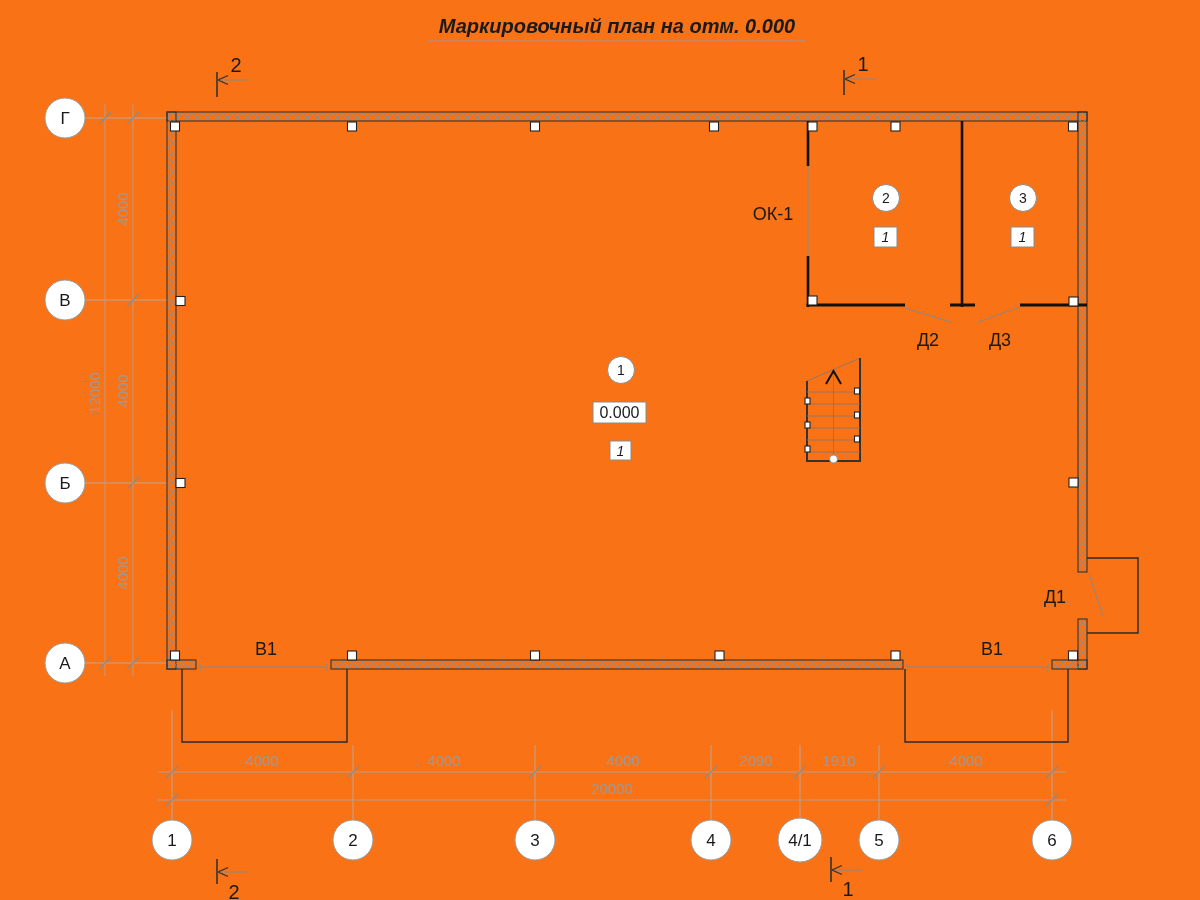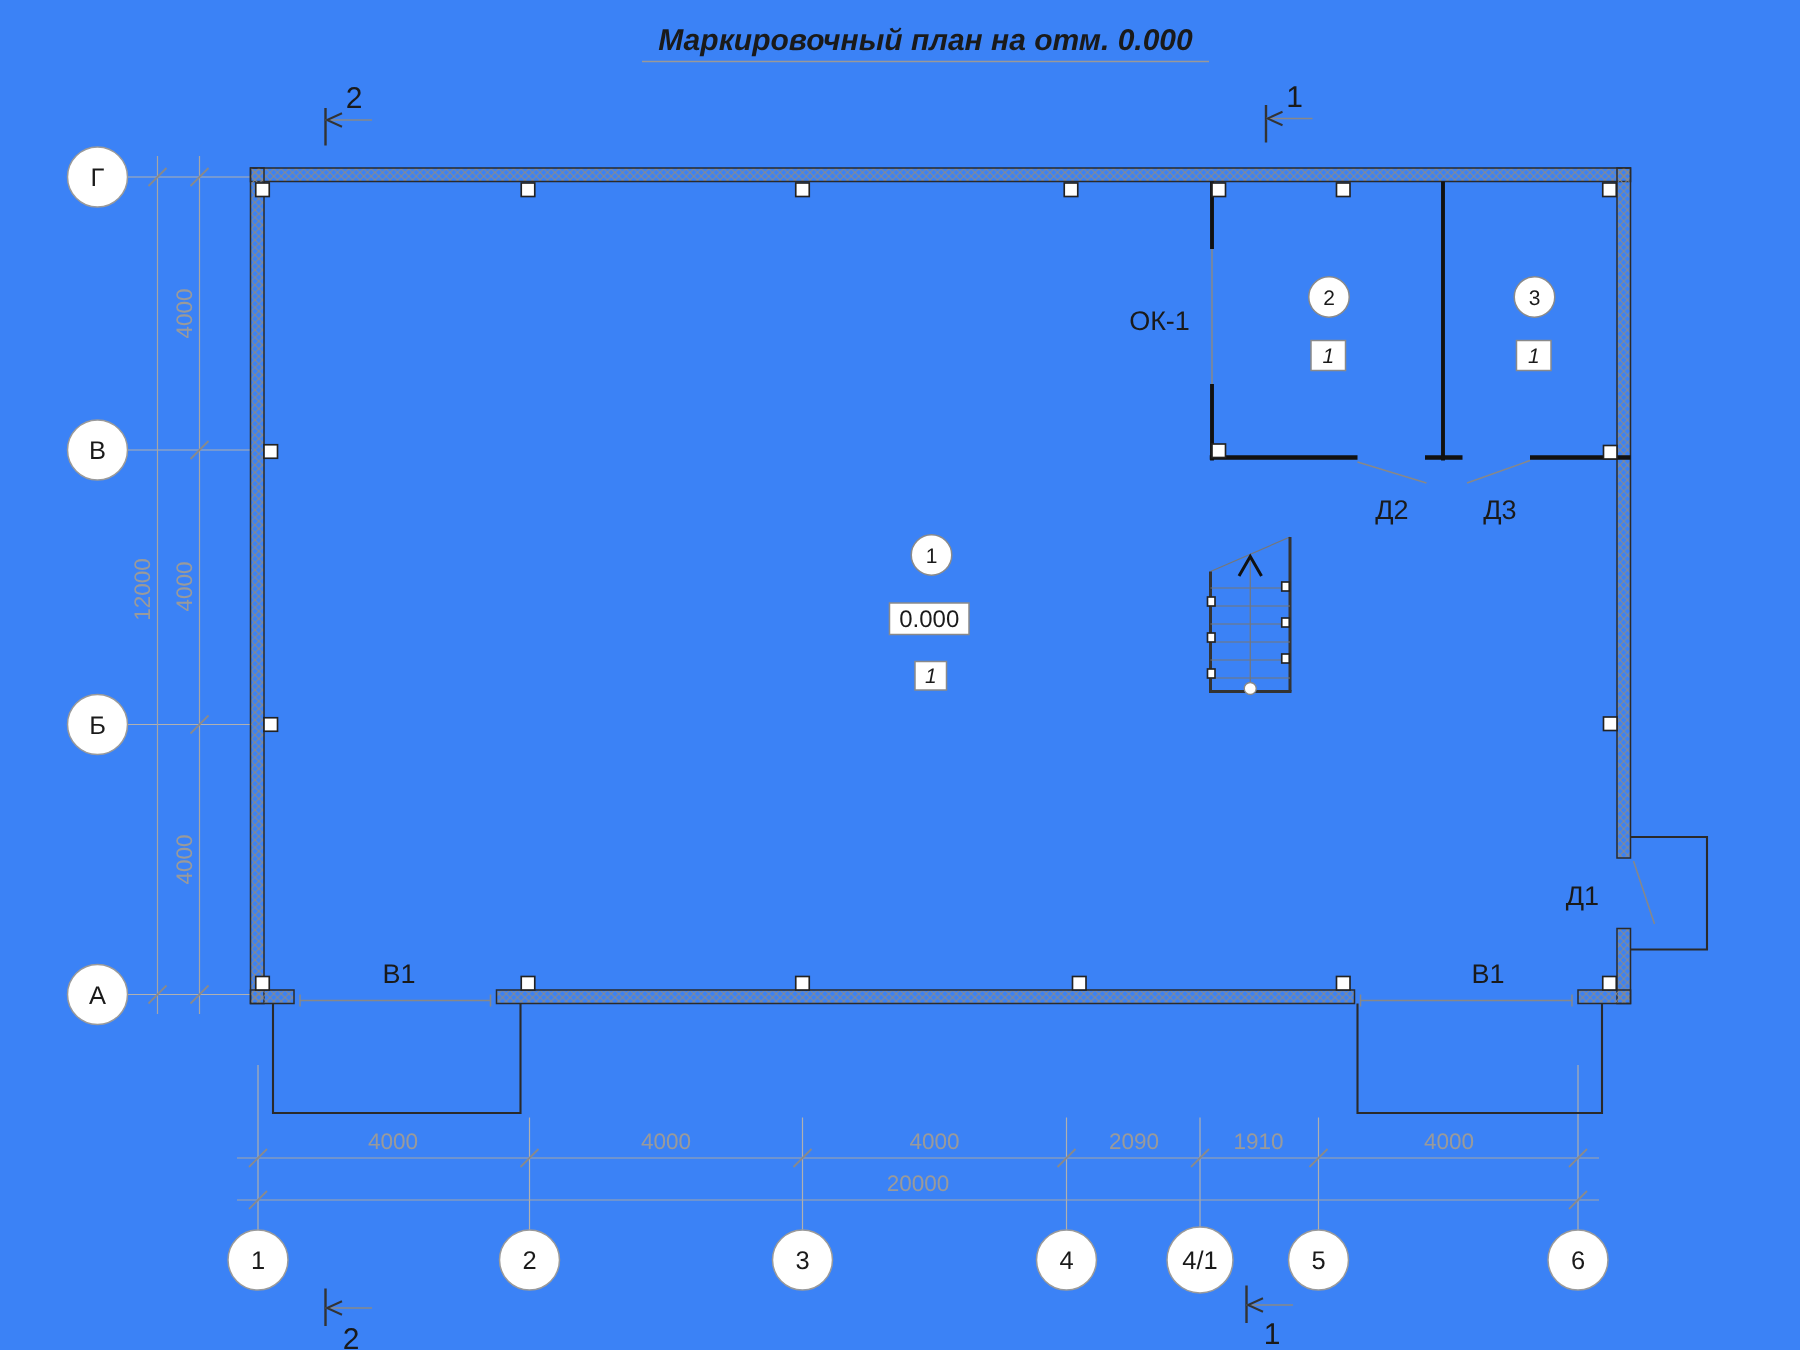--- a/index.html
+++ b/index.html
@@ -1,16 +1,16 @@
 <!DOCTYPE html>
 <html><head>
 <meta charset="utf-8">
 <style>
   html,body{margin:0;padding:0;background:#fff;}
-  #stage{position:relative;width:1200px;height:900px;background:#3b82f6;overflow:hidden;
+  #stage{position:relative;width:1200px;height:900px;background:#f97316;overflow:hidden;
          font-family:"Liberation Sans",sans-serif;}
   svg{position:absolute;left:0;top:0;}
   text{font-family:"Liberation Sans",sans-serif;}
   .title-text{font-size:20px;font-style:italic;font-weight:bold;fill:#1a1a1a;}
   .dim-text{font-size:15px;fill:#9a9a9a;}
   .axis-text{font-size:17px;fill:#1a1a1a;}
   .sec-text{font-size:20px;fill:#1a1a1a;}
   .label-text{font-size:18px;fill:#1a1a1a;}
   .room-num{font-size:14px;fill:#1a1a1a;}
   .elev-text{font-size:16px;fill:#1a1a1a;}

